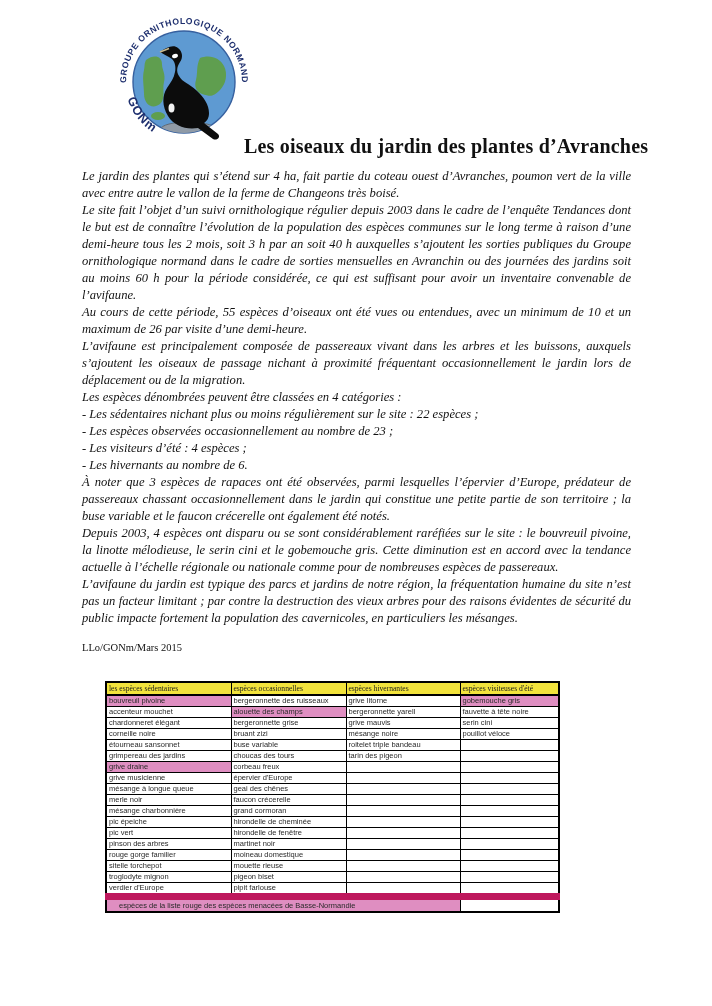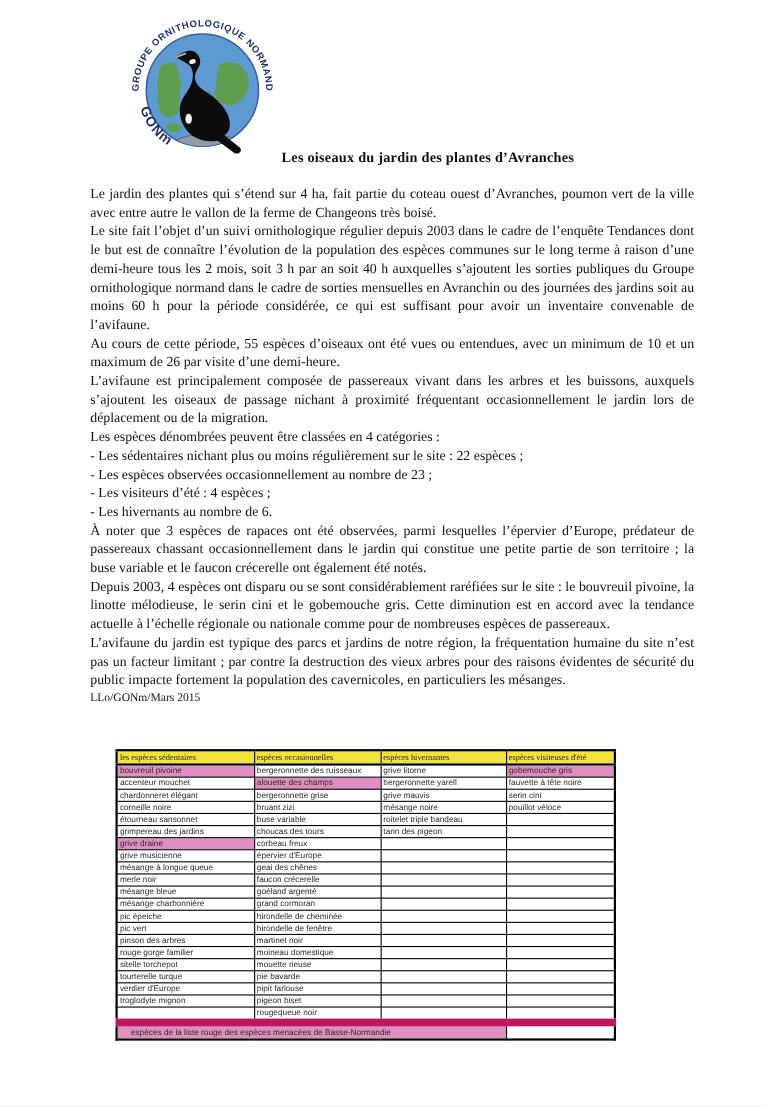--- a/index.html
+++ b/index.html
@@ -5,31 +5,31 @@
   html,body { margin:0; padding:0; background:#e8e8e8; }
   #page {
     position:relative; width:712px; height:1006px; margin:0 auto;
     background:#ffffff; overflow:hidden;
     font-family:"Liberation Serif", serif; color:#111;
   }
   
   #logo { position:absolute; left:116px; top:16px; width:142px; height:134px; }
   
   #title {
-    position:absolute; left:256px; top:135px; width:420px;
-    font-size:13px; font-weight:bold; letter-spacing:.2px;
+    position:absolute; left:244px; top:135px; width:420px;
+    font-size:20px; font-weight:bold; letter-spacing:.2px;
     font-family:"Liberation Serif", serif;
   }
   
   #body-text {
     position:absolute; left:82px; top:168px; width:549px;
     font-size:12.6px; line-height:17px; text-align:justify;
   }
-  #body-text .para { text-align:justify; }
-  #byline { font-size:10.5px; line-height:14px; margin-top:1px; text-align:left; }
+  #body-text .para { text-align:justify;font-style:italic; }
+  #byline { font-size:10.5px; line-height:14px; margin-top:14px; text-align:left; }
   
   #species-table-wrap { position:absolute; left:105px; top:681px; }
   table#species-table {
     border-collapse:collapse; table-layout:fixed; width:453px;
     font-family:"Liberation Sans", sans-serif; font-size:7.5px; color:#2a2a2a;
     border:2px solid #000;
   }
   #species-table th, #species-table td {
     border:1px solid #000; border-top:1px solid #6e6e6e;
     padding:0 2px; height:10px; line-height:10px;
@@ -169,26 +169,20 @@
             <td></td>
             <td></td>
           </tr>
           <tr>
             <td>merle noir</td>
             <td>faucon crécerelle</td>
             <td></td>
             <td></td>
           </tr>
           <tr>
-            <td>mésange bleue</td>
-            <td>goéland argenté</td>
-            <td></td>
-            <td></td>
-          </tr>
-          <tr>
             <td>mésange charbonnière</td>
             <td>grand cormoran</td>
             <td></td>
             <td></td>
           </tr>
           <tr>
             <td>pic épeiche</td>
             <td>hirondelle de cheminée</td>
             <td></td>
             <td></td>
@@ -211,40 +205,28 @@
             <td></td>
             <td></td>
           </tr>
           <tr>
             <td>sitelle torchepot</td>
             <td>mouette rieuse</td>
             <td></td>
             <td></td>
           </tr>
           <tr>
-            <td>tourterelle turque</td>
-            <td>pie bavarde</td>
+            <td>troglodyte mignon</td>
+            <td>pigeon biset</td>
             <td></td>
             <td></td>
           </tr>
           <tr>
             <td>verdier d'Europe</td>
             <td>pipit farlouse</td>
-            <td></td>
-            <td></td>
-          </tr>
-          <tr>
-            <td>troglodyte mignon</td>
-            <td>pigeon biset</td>
-            <td></td>
-            <td></td>
-          </tr>
-          <tr>
-            <td></td>
-            <td>rougequeue noir</td>
             <td></td>
             <td></td>
           </tr>
         </tbody>
       <tfoot>
         <tr>
           <td colspan="3" class="pink">espèces de la liste rouge des espèces menacées de Basse-Normandie</td>
           <td></td>
         </tr>
       </tfoot>

